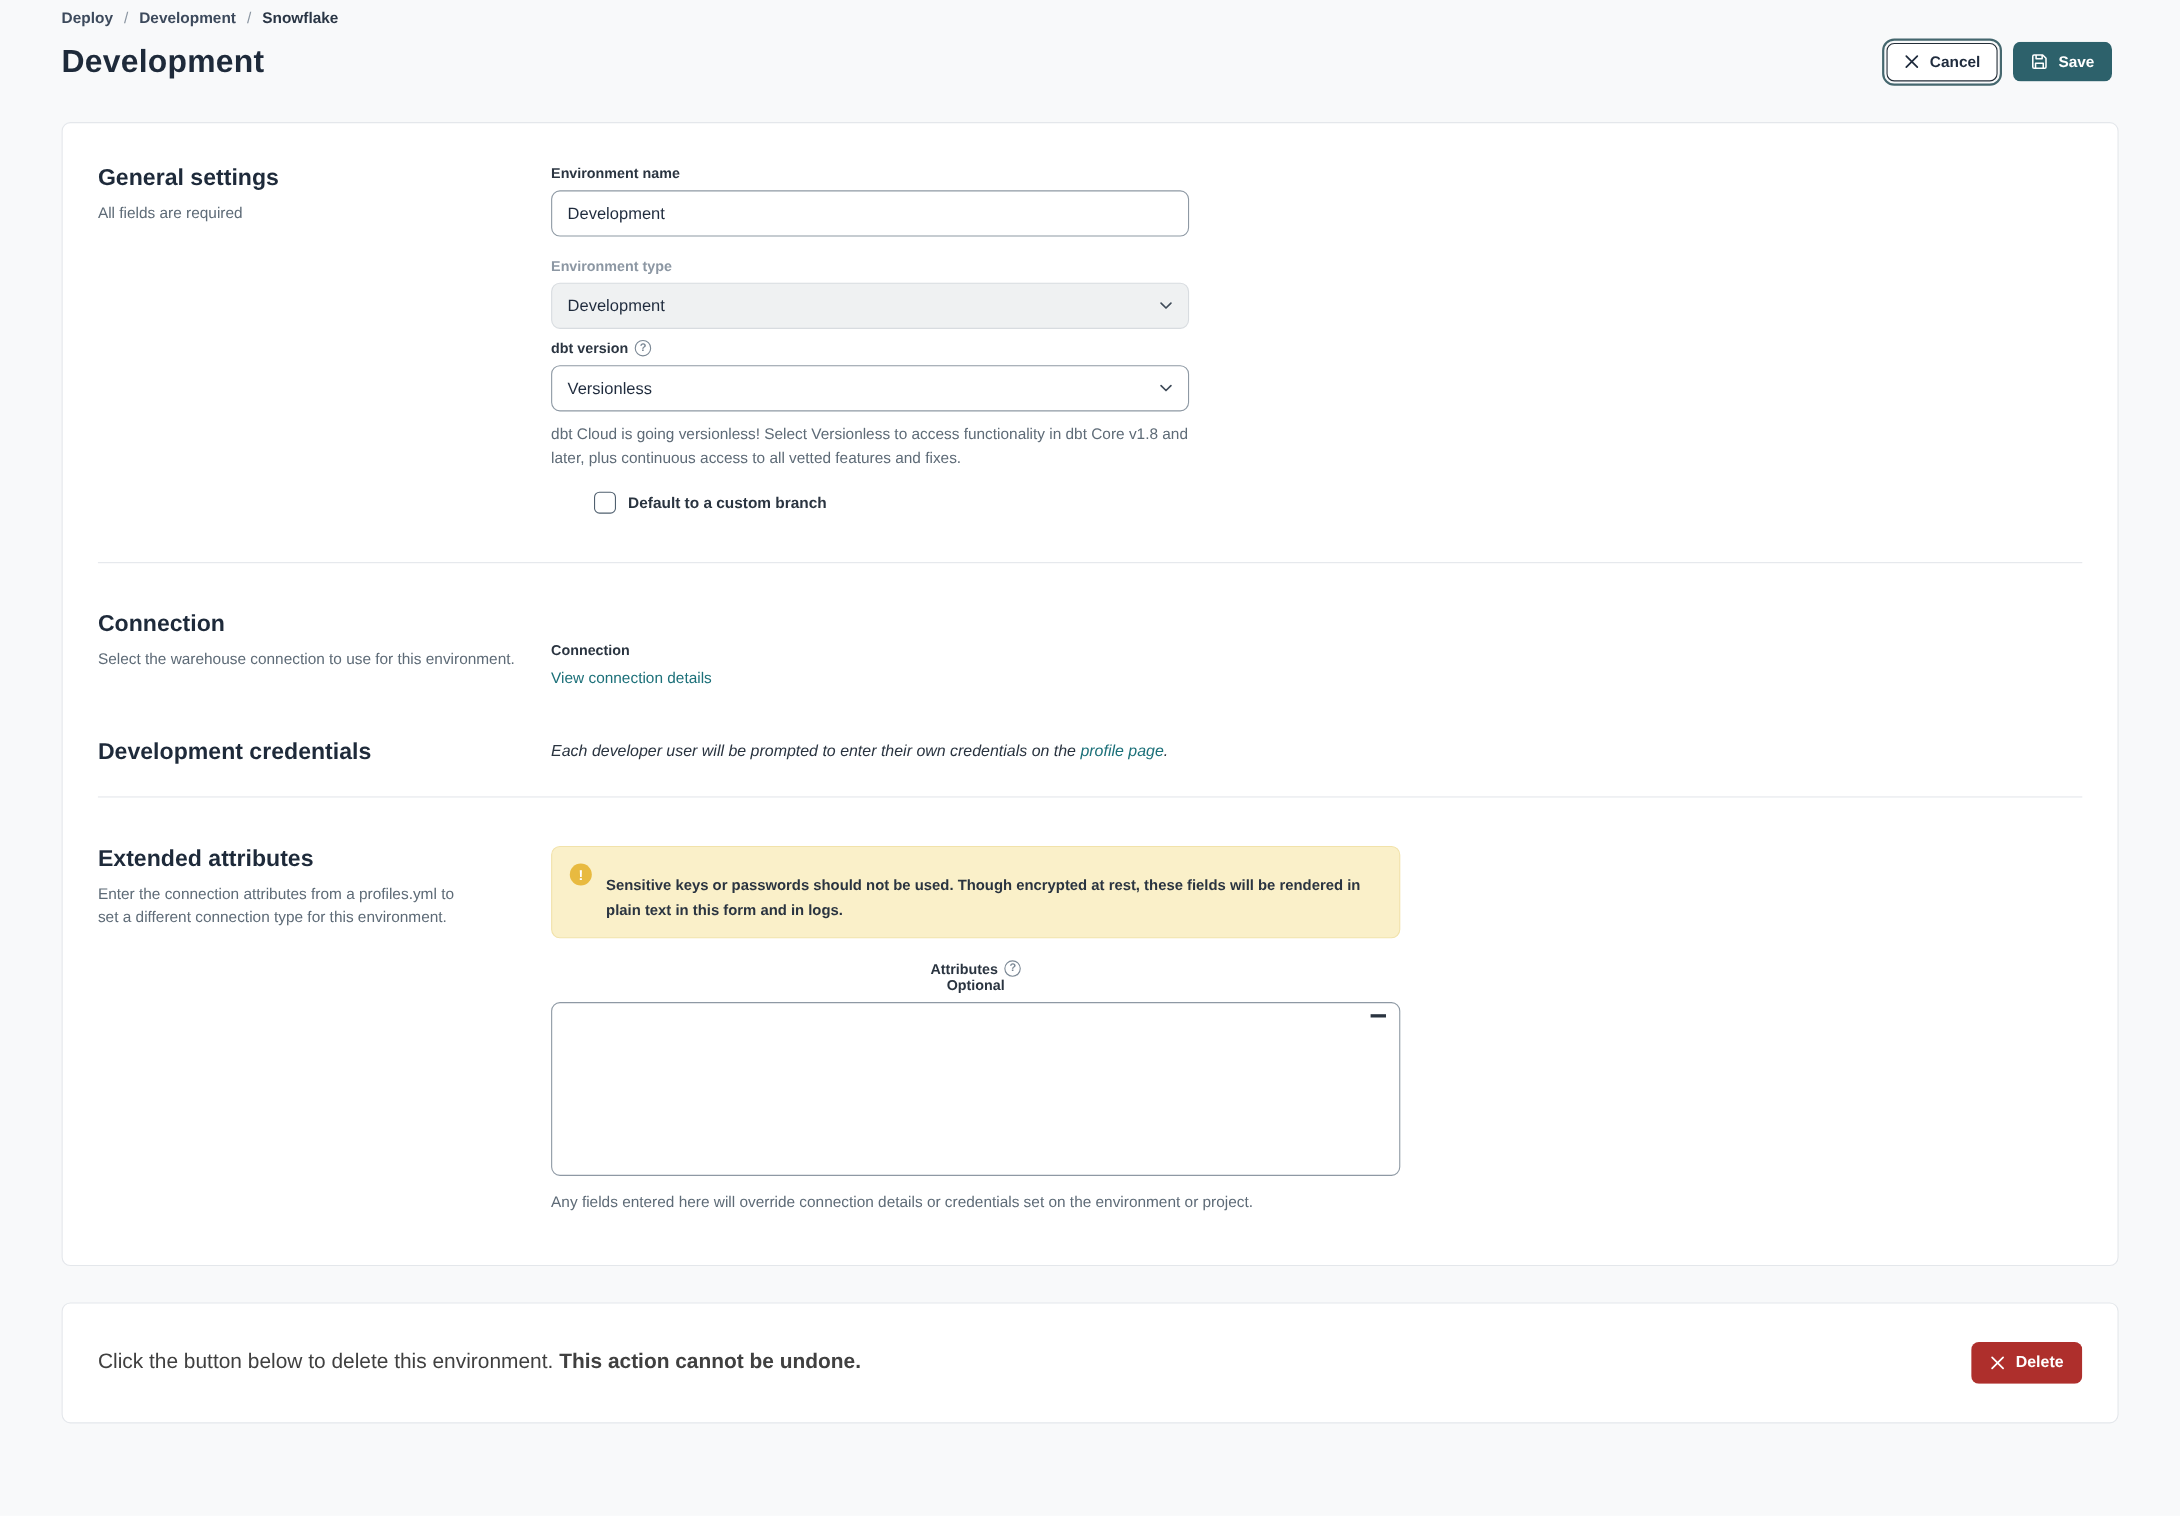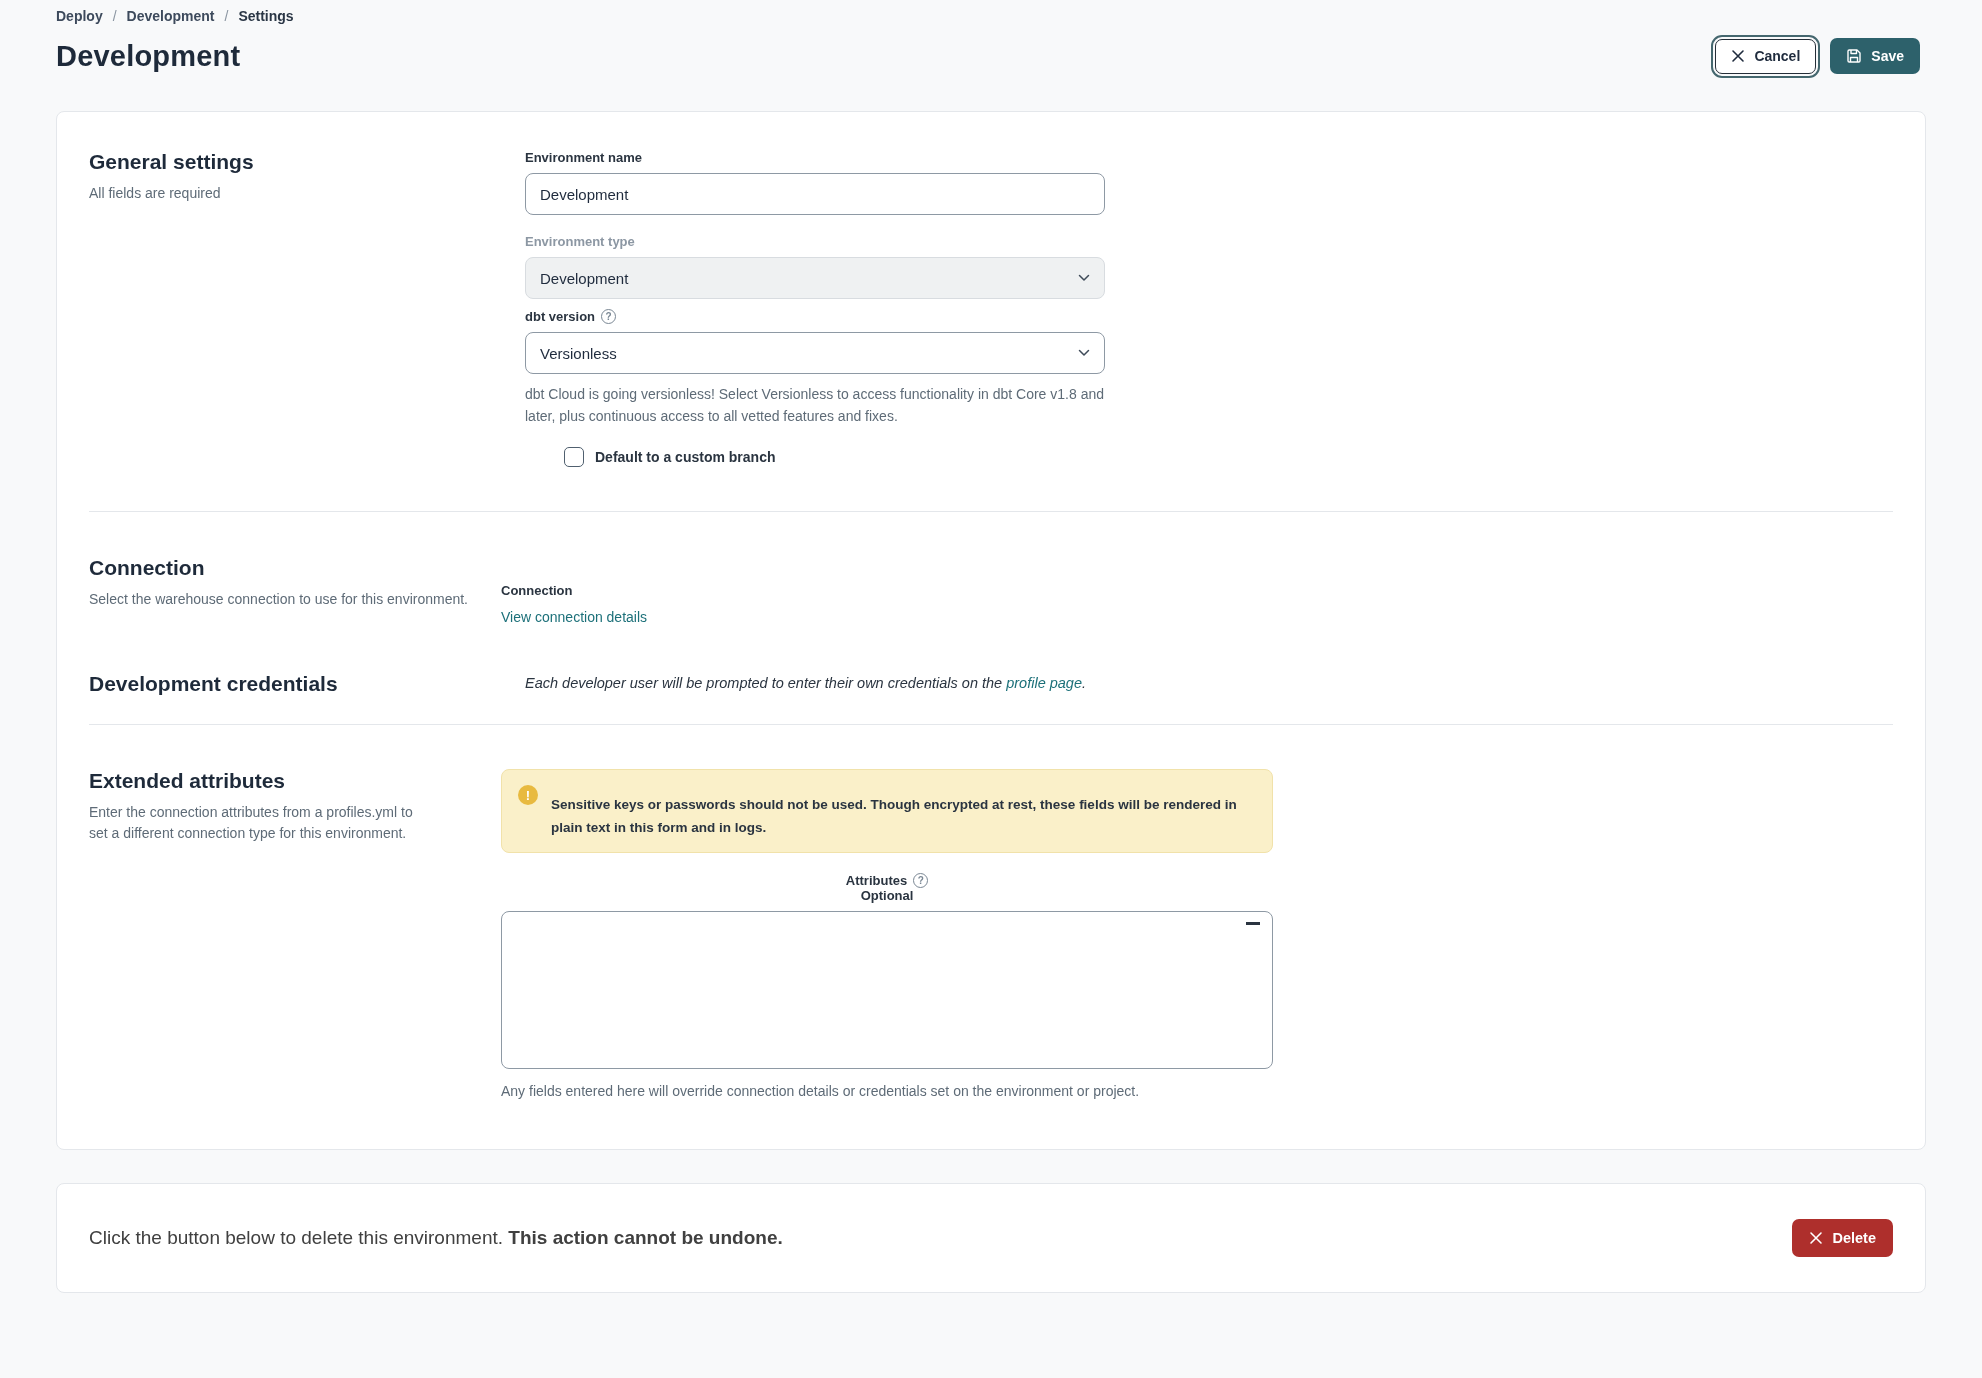--- a/index.html
+++ b/index.html
@@ -30,21 +30,21 @@
   .btn-save { background: #2d616b; color: #fff; height: 36px; padding: 0 15px; }
   .btn-delete { background: #ae2f2c; color: #fff; height: 38px; padding: 0 16px; font-size: 14.5px; }
   .x-icon { display: inline-flex; }
 
   
   .card { background: #fff; border: 1px solid #e4e7eb; border-radius: 8px; }
   .main-card { margin-top: 37px; padding: 0 32px; }
   .danger-card { margin-top: 33px; height: 110px; display: flex; align-items: center; justify-content: space-between; padding: 0 32px; }
 
   .section { display: grid; grid-template-columns: 412px 1fr; }
-  .section.bordered { border-bottom: 1px solid #e4e7eb; gap: 24px; }
+  .section.bordered { border-bottom: 1px solid #e4e7eb; }
   .sec-1 { padding: 38px 0 44px; }
   .sec-2 { padding: 44px 0 34px; }
   .sec-3 { padding: 12px 0 28px; }
   .sec-4 { padding: 44px 0 50px; }
 
   .section h2 { font-size: 21px; font-weight: 700; color: #1e2a3a; }
   .sec-sub { margin-top: 9px; font-size: 14px; color: #5e6b77; line-height: 1.5; max-width: 340px; }
 
   
   .form-col { width: 580px; }
@@ -109,21 +109,21 @@
 </head>
 <body>
 
 <div class="page">
 
   <div class="breadcrumb">
     <span class="crumb">Deploy</span>
     <span class="sep">/</span>
     <span class="crumb">Development</span>
     <span class="sep">/</span>
-    <span class="crumb current">Settings</span>
+    <span class="crumb current">Snowflake</span>
   </div>
 
   <div class="title-row">
     <h1 class="page-title">Development</h1>
     <div class="header-actions">
       <button class="btn btn-cancel">
         <span class="x-icon">
           <svg width="14" height="14" viewBox="0 0 14 14">
               <path d="M2 2 L12 12 M12 2 L2 12" stroke="#1f2b3d" stroke-width="1.6" stroke-linecap="round"></path>
             </svg>

